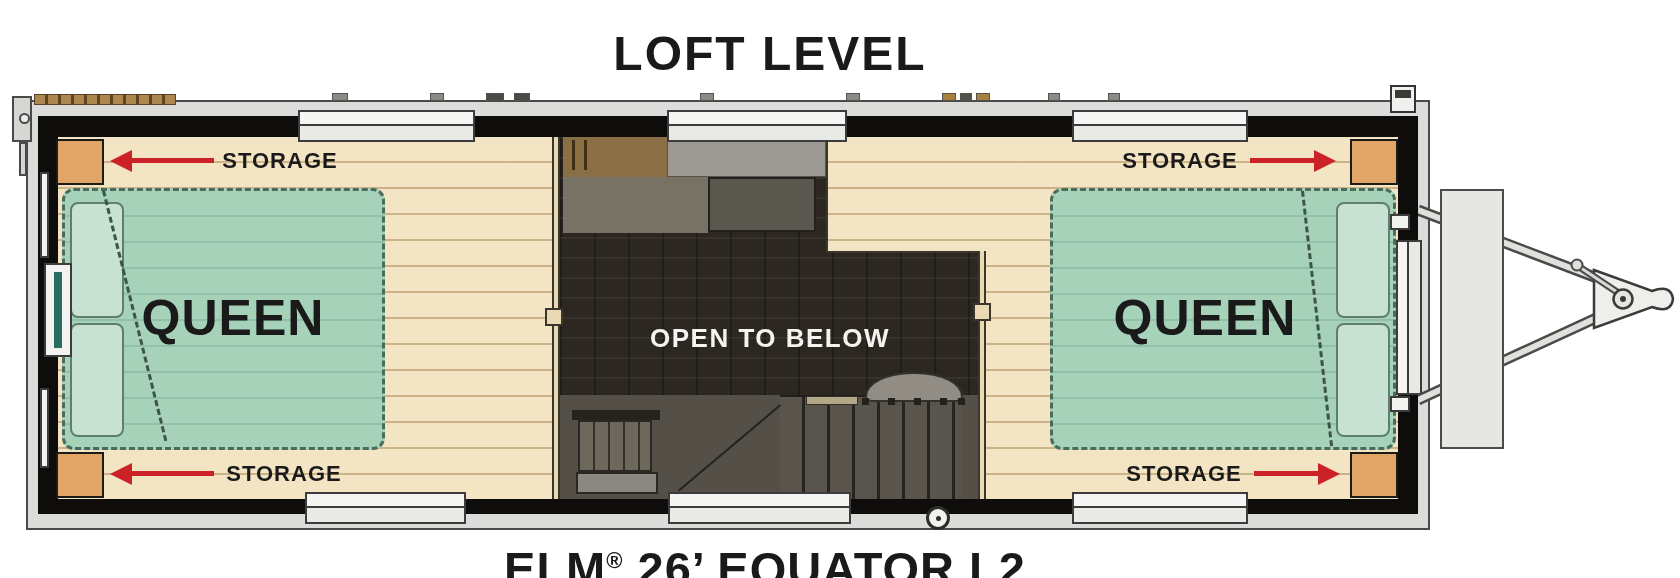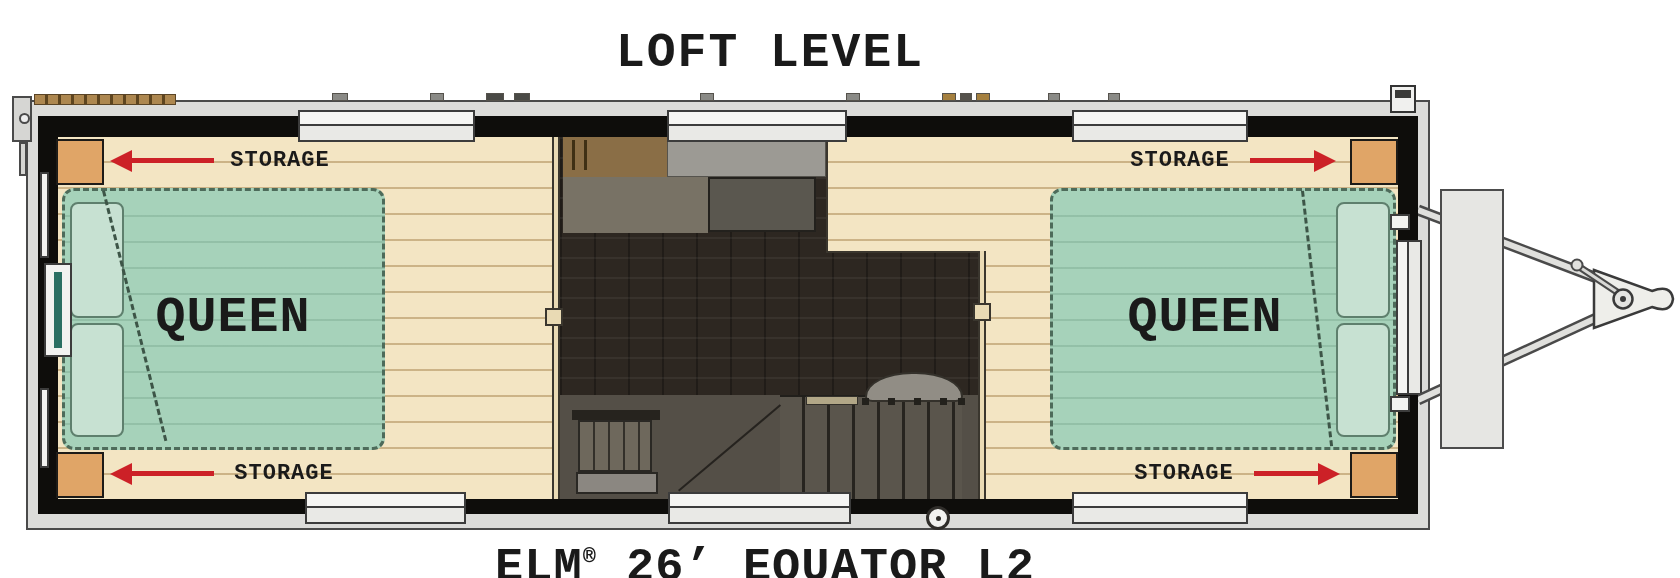--- a/index.html
+++ b/index.html
@@ -1,17 +1,17 @@
 <!DOCTYPE html>
 <html style="--arrow-red: #cc2127; --bed-green: #a6d2ba; --pillow-green: #c7e1d2; --wood-floor: #f3e5c3; --wood-rail: #e9dab4; --storage-tan: #e0a567; --wall-black: #0e0d0b; --frame-gray: #dcdcda; --open-dark: #2d2721; --stair-gray: #544f47; --cabinet-brown: #8a6e46; --appliance-gray: #9c9a94; --olive: #787265; --dark-box: #5a574f; --teal: #2a6e62; --text-dark: #1a1a1a; --white-text: #f5f3ef;"><head>
 <meta charset="utf-8">
 <style>
   html,body{margin:0;padding:0;background:#fff;}
   body{width:1680px;height:578px;overflow:hidden;font-family:"Liberation Sans",sans-serif;}
-  .stage{position:relative;width:1680px;height:578px;background:#fff;overflow:hidden;font-family:Liberation Mono, monospace;}
+  .stage{position:relative;width:1680px;height:578px;background:#fff;overflow:hidden;}
   .abs{position:absolute;}
   
   .plan-title{font-size:48px;font-weight:bold;letter-spacing:2px;color:var(--text-dark,#1a1a1a);text-align:center;}
   .model-title{font-size:47px;font-weight:bold;letter-spacing:1px;color:var(--text-dark,#1a1a1a);text-align:center;white-space:nowrap;}
   .model-title sup{font-size:22px;vertical-align:super;}
   
   .frame{background:var(--frame-gray,#dcdcda);border:2px solid #4a4a4a;box-sizing:border-box;}
   .wall{background:var(--wall-black,#0e0d0b);}
   .wood{background-color:var(--wood-floor,#f3e5c3);background-image:repeating-linear-gradient(to bottom,transparent 0 24px,rgba(165,130,75,.5) 24px 26px);}
   .rail{background:var(--wood-rail,#e9dab4);border-left:2px solid #3a362e;border-right:2px solid #3a362e;box-sizing:border-box;}
@@ -112,20 +112,21 @@
   <div class="abs treads" style="left:780px;top:395px;width:182px;height:104px;"></div>
   <div class="abs stair-diag" style="left:678px;top:490px;width:133px;transform:rotate(-40.1deg);"></div>
   <div class="abs curve-rail" style="left:865px;top:372px;width:98px;height:30px;"></div>
   <div class="abs tan-bar" style="left:806px;top:396px;width:52px;height:9px;"></div>
   <div class="abs baluster" style="left:862px;top:398px;width:7px;height:7px;"></div>
   <div class="abs baluster" style="left:888px;top:398px;width:7px;height:7px;"></div>
   <div class="abs baluster" style="left:914px;top:398px;width:7px;height:7px;"></div>
   <div class="abs baluster" style="left:940px;top:398px;width:7px;height:7px;"></div>
   <div class="abs baluster" style="left:958px;top:398px;width:7px;height:7px;"></div>
 
+  <div class="abs open-label" style="left:620px;top:323px;width:300px;">OPEN TO BELOW</div>
 
   <div class="abs rail" style="left:552px;top:137px;width:8px;height:362px;"></div>
   <div class="abs rail" style="left:978px;top:251px;width:8px;height:248px;"></div>
   <div class="abs post" style="left:545px;top:308px;width:18px;height:18px;"></div>
   <div class="abs post" style="left:973px;top:303px;width:18px;height:18px;"></div>
 
   <div class="abs cube" style="left:56px;top:139px;width:48px;height:46px;"></div>
   <div class="abs cube" style="left:56px;top:452px;width:48px;height:46px;"></div>
   <div class="abs cube" style="left:1350px;top:139px;width:48px;height:46px;"></div>
   <div class="abs cube" style="left:1350px;top:452px;width:48px;height:46px;"></div>

